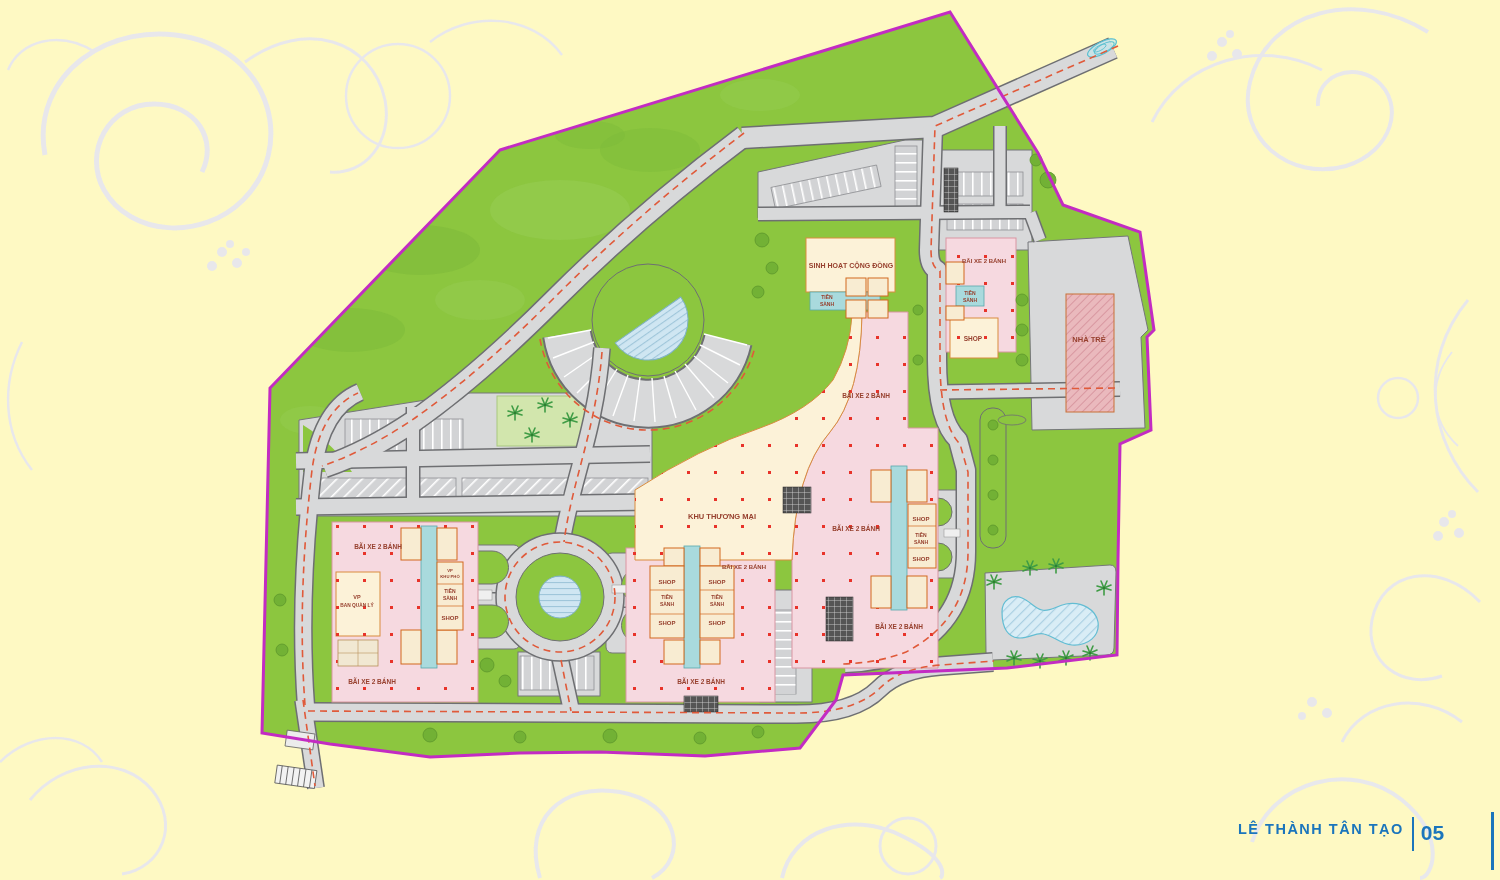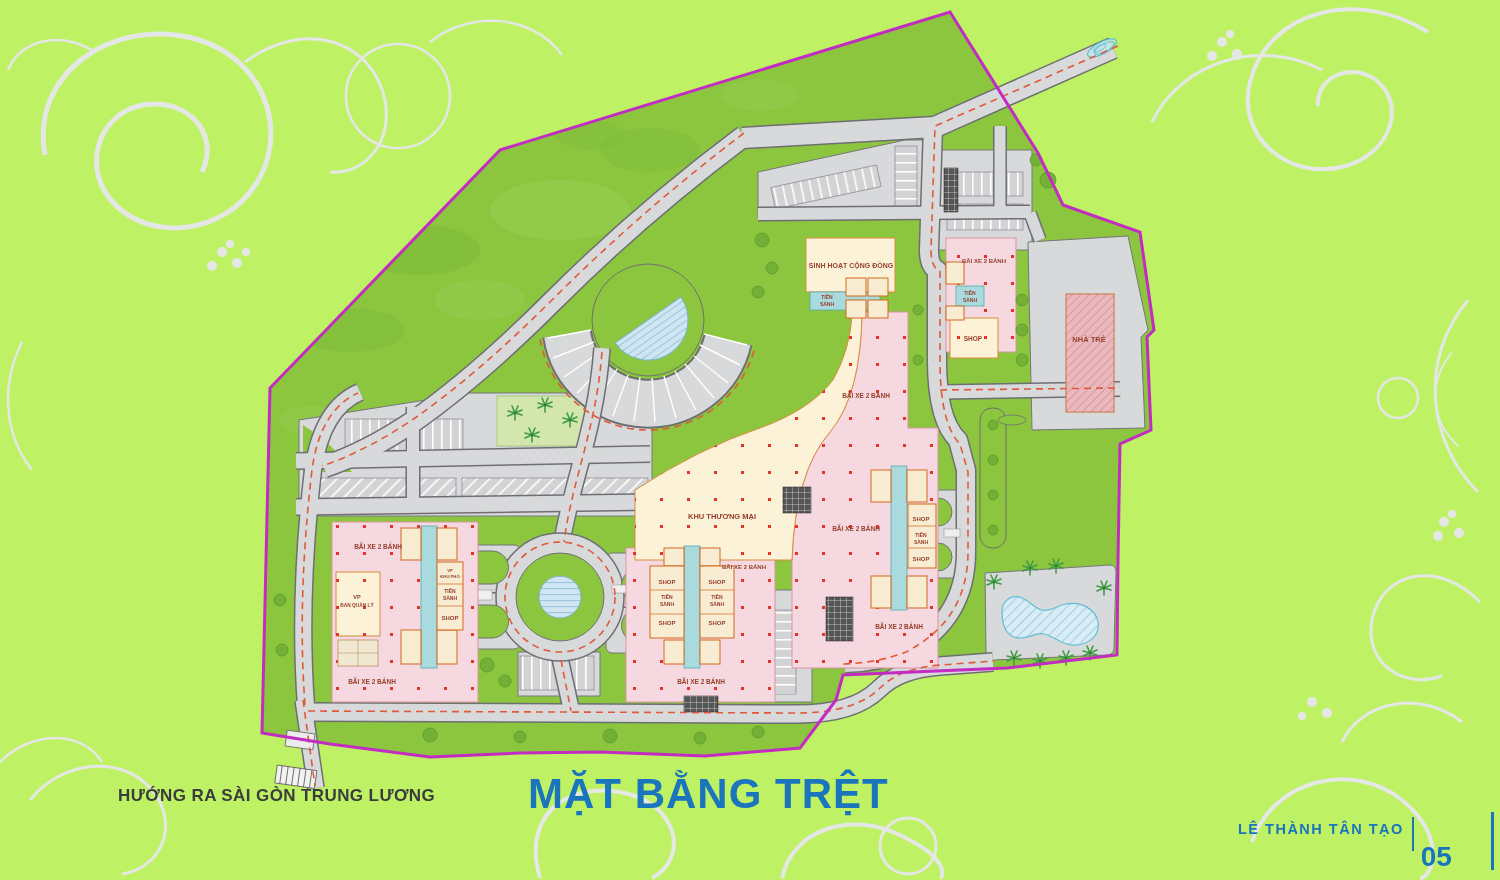--- a/index.html
+++ b/index.html
@@ -1,28 +1,28 @@
 <!DOCTYPE html>
 <html><head>
 <meta charset="utf-8">
 <style>
   html,body{margin:0;padding:0;background:#fff;}
-  .stage{position:relative;width:1500px;height:880px;background:#bef264;overflow:hidden;
+  .stage{position:relative;width:1500px;height:880px;background:#fef9c3;overflow:hidden;
          font-family:"Liberation Sans",sans-serif;}
   .plan-svg{position:absolute;left:0;top:0;width:1500px;height:880px;}
   svg text{font-family:"Liberation Sans",sans-serif;font-weight:bold;}
   .big-title{position:absolute;left:528px;top:770px;font-size:42px;font-weight:bold;
              letter-spacing:1px;color:#1b75bc;white-space:nowrap;}
   .dir-note{position:absolute;left:118px;top:786px;font-size:17px;font-weight:bold;
             color:#3c3c3c;letter-spacing:.4px;white-space:nowrap;}
   .credit{position:absolute;top:817px;left:1238px;display:flex;align-items:flex-start;}
   .credit .pname{font-size:14.5px;font-weight:bold;color:#1b75bc;letter-spacing:1.5px;
                  margin-top:4px;white-space:nowrap;text-align:center;}
   .credit .vsep{width:2px;height:34px;background:#1b75bc;margin:0 7px 0 8px;}
-  .credit .pnum{font-size:28px;font-weight:bold;color:#1b75bc;margin-top:24px;}
+  .credit .pnum{font-size:21px;font-weight:bold;color:#1b75bc;margin-top:4px;}
   .edge-line{position:absolute;left:1491px;top:812px;width:3px;height:58px;background:#1b75bc;}
 </style>
 </head>
 <body>
 
 <div class="stage">
 
 <svg class="plan-svg" viewBox="0 0 1500 880" xmlns="http://www.w3.org/2000/svg">
 <defs>
   <pattern id="coldots" width="27" height="27" patternUnits="userSpaceOnUse">
@@ -417,22 +417,20 @@
         <text x="667" y="599" font-size="5" fill="#97402e" text-anchor="middle" font-weight="bold">TIỀN</text>
         <text x="667" y="606" font-size="5" fill="#97402e" text-anchor="middle" font-weight="bold">SẢNH</text>
         <text x="717" y="599" font-size="5" fill="#97402e" text-anchor="middle" font-weight="bold">TIỀN</text>
         <text x="717" y="606" font-size="5" fill="#97402e" text-anchor="middle" font-weight="bold">SẢNH</text>
         <text x="667" y="625" font-size="6" fill="#97402e" text-anchor="middle" font-weight="bold">SHOP</text>
         <text x="717" y="625" font-size="6" fill="#97402e" text-anchor="middle" font-weight="bold">SHOP</text>
         <text x="701" y="684" font-size="6.5" fill="#97402e" text-anchor="middle" font-weight="bold">BÃI XE 2 BÁNH</text>
       </g>
 </svg>
 
-<div class="big-title">MẶT BẰNG TRỆT</div>
-<div class="dir-note">HƯỚNG RA SÀI GÒN TRUNG LƯƠNG</div>
 <div class="credit">
   <span class="pname">LÊ THÀNH TÂN TẠO</span>
   <span class="vsep"></span>
   <span class="pnum">05</span>
 </div>
 <div class="edge-line"></div>
 
 </div>
 
 </body></html>

